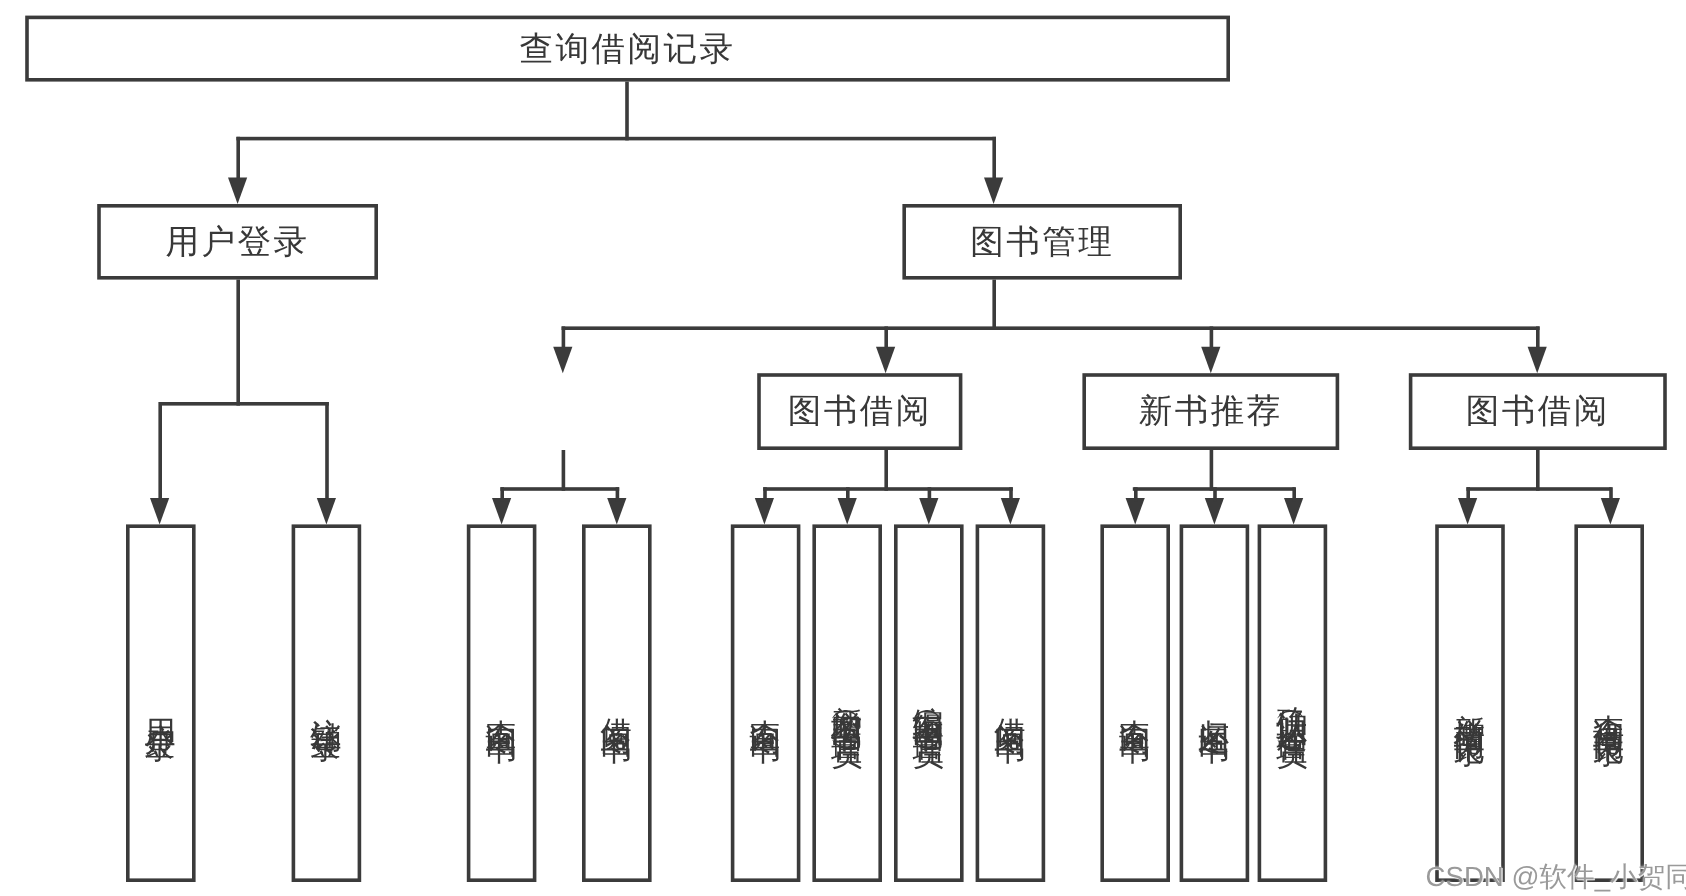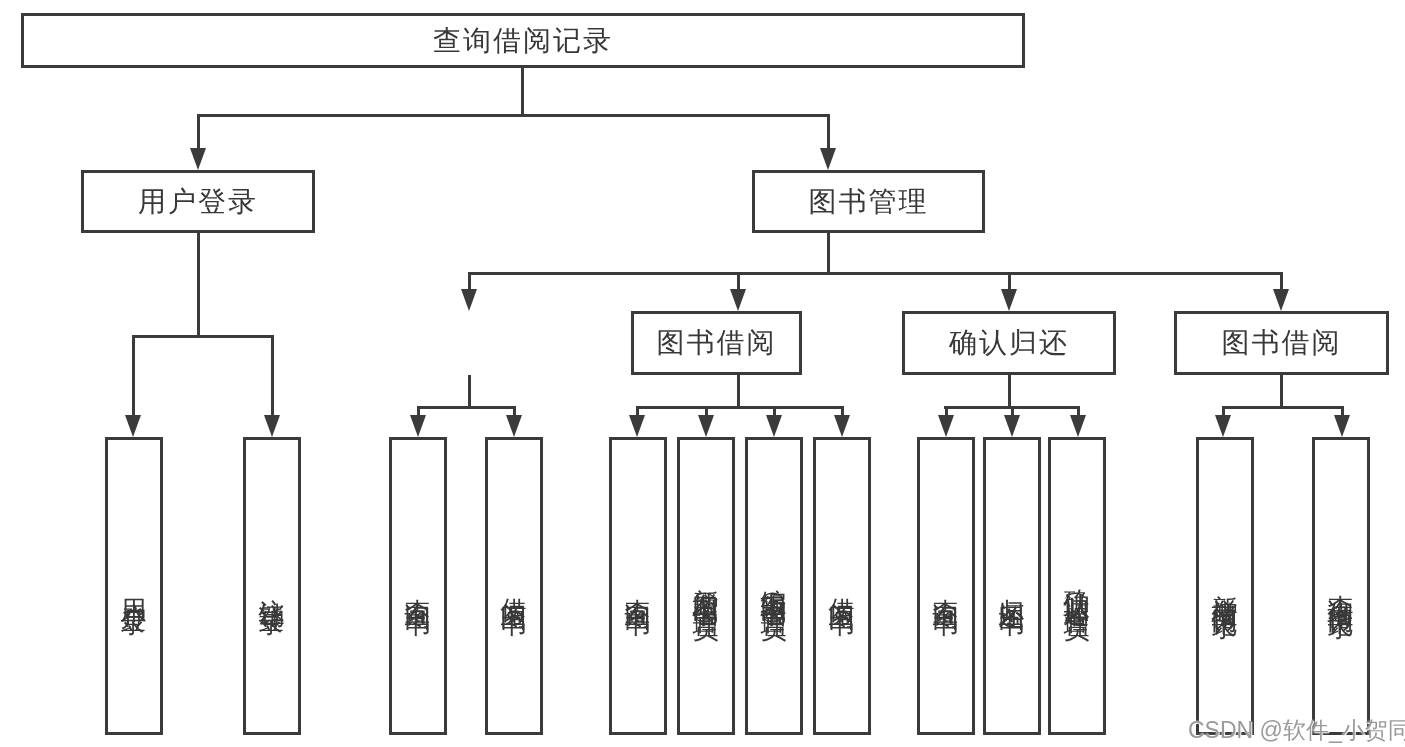--- a/index.html
+++ b/index.html
@@ -61,21 +61,21 @@
     <span>用户登录</span>
   </div>
   <div class="b" style="left:752px;top:170px;width:233px;height:63px;">
     <span>图书管理</span>
   </div>
 
   <div class="b" style="left:631px;top:311px;width:171px;height:64px;">
     <span>图书借阅</span>
   </div>
   <div class="b" style="left:902px;top:311px;width:214px;height:64px;">
-    <span>确认归还</span>
+    <span>新书推荐</span>
   </div>
   <div class="b" style="left:1174px;top:311px;width:215px;height:64px;">
     <span>图书借阅</span>
   </div>
 
   <div class="vb" style="left:105px;">
     <span>用户登录</span>
     </div>
   <div class="vb" style="left:243px;">
     <span>注销登录</span>

